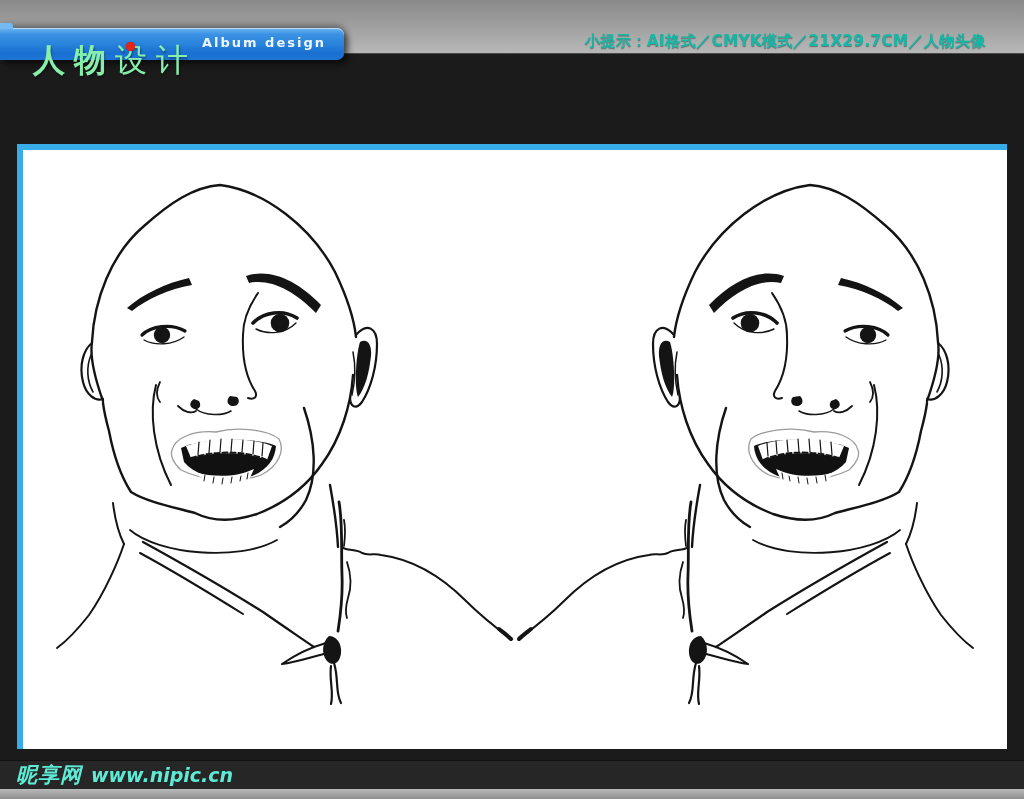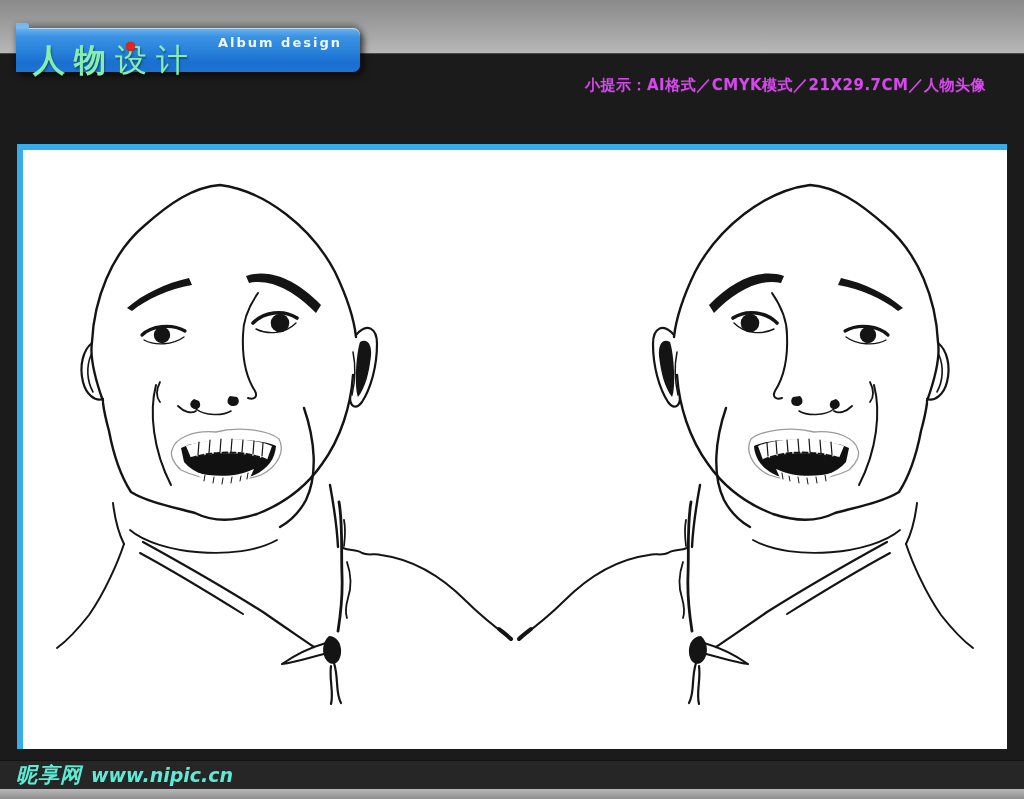--- a/index.html
+++ b/index.html
@@ -9,27 +9,27 @@
     font-family:"DejaVu Sans","Liberation Sans",sans-serif;
   }
   
   .header-strip{
     position:absolute;left:0;top:0;width:1024px;height:53px;
     background:linear-gradient(180deg,#8a8a8a 0%,#9d9d9d 45%,#b8b8b8 100%);
     border-bottom:1px solid #4a4a4a;
   }
   .tip-text{
     position:absolute;top:32px;right:38px;
-    color:#d946ef;font-size:15px;font-weight:700;letter-spacing:.5px;
+    color:#14b8a6;font-size:15px;font-weight:700;letter-spacing:.5px;
     text-shadow:0 1px 1px rgba(60,60,60,.6);
-    white-space:nowrap;z-index:4;margin-top:44px;
+    white-space:nowrap;z-index:4;
   }
   
   .banner{
-    position:absolute;left:16px;top:28px;width:344px;height:44px;
+    position:absolute;left:0;top:28px;width:344px;height:32px;
     background:linear-gradient(180deg,#6db4f0 0%,#3b92e4 20%,#2a84dc 48%,#1a70d0 78%,#1e74d4 100%);
     border-radius:0 7px 7px 0;
     box-shadow:4px 4px 6px rgba(0,0,0,.55), 0 -3px 6px rgba(0,0,0,.35),
                inset 0 1px 0 rgba(255,255,255,.55);
     z-index:3;
   }
   .banner-tab{
     position:absolute;left:0;top:-5px;width:13px;height:6px;
     background:#74b9f0;border-radius:0 3px 0 0;
   }

